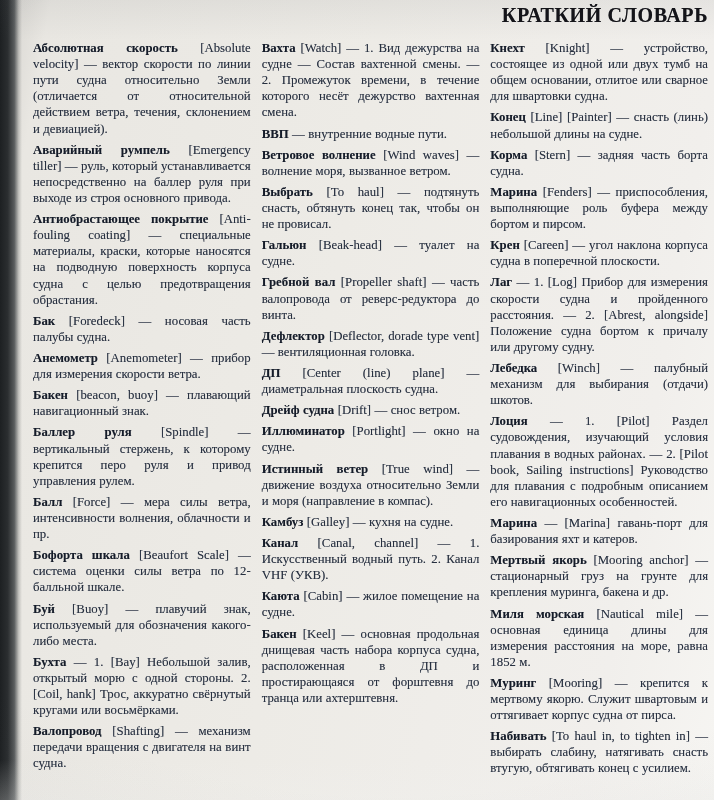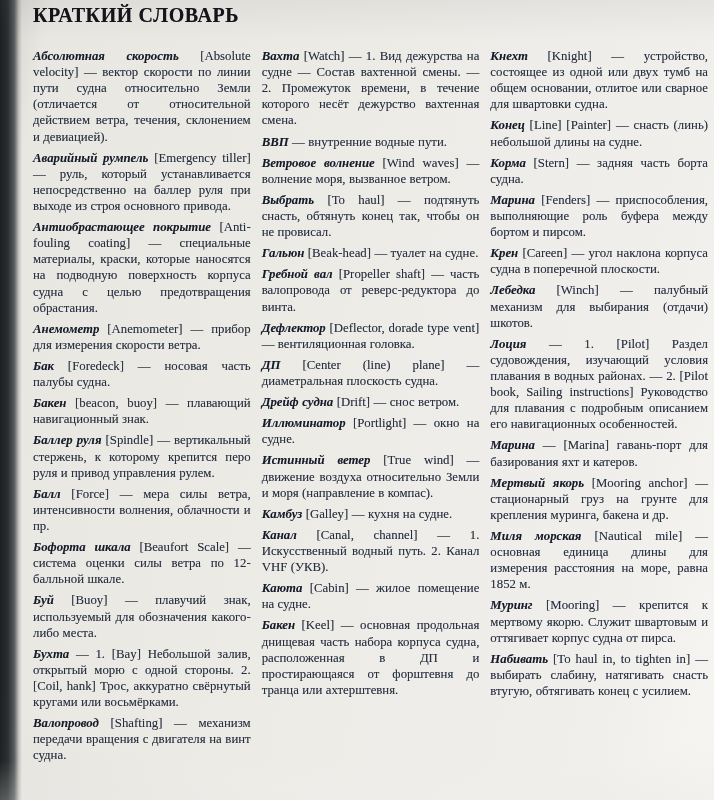--- a/index.html
+++ b/index.html
@@ -34,26 +34,26 @@
       linear-gradient(to bottom, rgba(70,75,80,0.07) 0%, rgba(255,255,255,0) 5%, rgba(255,255,255,0) 95%, rgba(240,240,238,0.25) 100%);
   }
   .content {
     position: absolute;
     left: 33px;
     top: 4px;
     right: 6px;
     bottom: 0;
   }
   .page-title {
-    text-align: left;
+    text-align: right;
     font-weight: bold;
     font-size: 20px;
     letter-spacing: 0.6px;
     color: #141419;
-    margin: 0 0 21px 0;
+    margin: 0 0 13px 0;
     text-shadow: 0 0 0.6px rgba(20,25,35,0.55);
   }
   .columns {
     display: flex;
     gap: 11px;
     align-items: flex-start;
   }
   .col {
     flex: 1 1 0;
     min-width: 0;
@@ -63,38 +63,37 @@
     font-size: 12.8px;
     line-height: 1.26;
     text-align: justify;
     color: #273040;
     text-shadow: 0 0 0.5px rgba(40,50,70,0.35);
     word-spacing: 0.2px;
   }
   .entry .term {
     font-weight: bold;
     color: #151c29;
-    font-style: italic;
   }
 </style>
 </head>
 <body>
 
 <div class="scan-page">
   <div class="book-edge"></div>
   <div class="scan-vignette"></div>
   <div class="content">
     <h1 class="page-title">КРАТКИЙ СЛОВАРЬ</h1>
     <div class="columns">
       <div class="col">
           <p class="entry"><span class="term">Абсолютная скорость</span><span> [Absolute velocity] — вектор скорости по линии пути судна относительно Земли (отличается от относительной действием ветра, течения, склонением и девиацией).</span></p>
           <p class="entry"><span class="term">Аварийный румпель</span><span> [Emergency tiller] — руль, который устанавливается непосредственно на баллер руля при выходе из строя основного привода.</span></p>
           <p class="entry"><span class="term">Антиобрастающее покрытие</span><span> [Anti-fouling coating] — специальные материалы, краски, которые наносятся на подводную поверхность корпуса судна с целью предотвращения обрастания.</span></p>
+          <p class="entry"><span class="term">Бак</span><span> [Foredeck] — носовая часть палубы судна.</span></p>
           <p class="entry"><span class="term">Анемометр</span><span> [Anemometer] — прибор для измерения скорости ветра.</span></p>
-          <p class="entry"><span class="term">Бак</span><span> [Foredeck] — носовая часть палубы судна.</span></p>
           <p class="entry"><span class="term">Бакен</span><span> [beacon, buoy] — плавающий навигационный знак.</span></p>
           <p class="entry"><span class="term">Баллер руля</span><span> [Spindle] — вертикальный стержень, к которому крепится перо руля и привод управления рулем.</span></p>
           <p class="entry"><span class="term">Балл</span><span> [Force] — мера силы ветра, интенсивности волнения, облачности и пр.</span></p>
           <p class="entry"><span class="term">Бофорта шкала</span><span> [Beaufort Scale] — система оценки силы ветра по 12-балльной шкале.</span></p>
           <p class="entry"><span class="term">Буй</span><span> [Buoy] — плавучий знак, используемый для обозначения какого-либо места.</span></p>
           <p class="entry"><span class="term">Бухта</span><span> — 1. [Bay] Небольшой залив, открытый морю с одной стороны. 2. [Coil, hank] Трос, аккуратно свёрнутый кругами или восьмёрками.</span></p>
           <p class="entry"><span class="term">Валопровод</span><span> [Shafting] — механизм передачи вращения с двигателя на винт судна.</span></p>
         </div>
       <div class="col">
           <p class="entry"><span class="term">Вахта</span><span> [Watch] — 1. Вид дежурства на судне — Состав вахтенной смены. — 2. Промежуток времени, в течение которого несёт дежурство вахтенная смена.</span></p>
@@ -112,20 +111,21 @@
           <p class="entry"><span class="term">Канал</span><span> [Canal, channel] — 1. Искусственный водный путь. 2. Канал VHF (УКВ).</span></p>
           <p class="entry"><span class="term">Каюта</span><span> [Cabin] — жилое помещение на судне.</span></p>
           <p class="entry"><span class="term">Бакен</span><span> [Keel] — основная продольная днищевая часть набора корпуса судна, расположенная в ДП и простирающаяся от форштевня до транца или ахтерштевня.</span></p>
         </div>
       <div class="col">
           <p class="entry"><span class="term">Кнехт</span><span> [Knight] — устройство, состоящее из одной или двух тумб на общем основании, отлитое или сварное для швартовки судна.</span></p>
           <p class="entry"><span class="term">Конец</span><span> [Line] [Painter] — снасть (линь) небольшой длины на судне.</span></p>
           <p class="entry"><span class="term">Корма</span><span> [Stern] — задняя часть борта судна.</span></p>
           <p class="entry"><span class="term">Марина</span><span> [Fenders] — приспособления, выполняющие роль буфера между бортом и пирсом.</span></p>
           <p class="entry"><span class="term">Крен</span><span> [Careen] — угол наклона корпуса судна в поперечной плоскости.</span></p>
+          <p class="entry"><span class="term">Лаг</span><span> — 1. [Log] Прибор для измерения скорости судна и пройденного расстояния. — 2. [Abrest, alongside] Положение судна бортом к причалу или другому судну.</span></p>
           <p class="entry"><span class="term">Лебедка</span><span> [Winch] — палубный механизм для выбирания (отдачи) шкотов.</span></p>
           <p class="entry"><span class="term">Лоция</span><span> — 1. [Pilot] Раздел судовождения, изучающий условия плавания в водных районах. — 2. [Pilot book, Sailing instructions] Руководство для плавания с подробным описанием его навигационных особенностей.</span></p>
           <p class="entry"><span class="term">Марина</span><span> — [Marina] гавань-порт для базирования яхт и катеров.</span></p>
           <p class="entry"><span class="term">Мертвый якорь</span><span> [Mooring anchor] — стационарный груз на грунте для крепления муринга, бакена и др.</span></p>
           <p class="entry"><span class="term">Миля морская</span><span> [Nautical mile] — основная единица длины для измерения расстояния на море, равна 1852 м.</span></p>
           <p class="entry"><span class="term">Муринг</span><span> [Mooring] — крепится к мертвому якорю. Служит швартовым и оттягивает корпус судна от пирса.</span></p>
           <p class="entry"><span class="term">Набивать</span><span> [To haul in, to tighten in] — выбирать слабину, натягивать снасть втугую, обтягивать конец с усилием.</span></p>
         </div>
     </div>
   </div>

